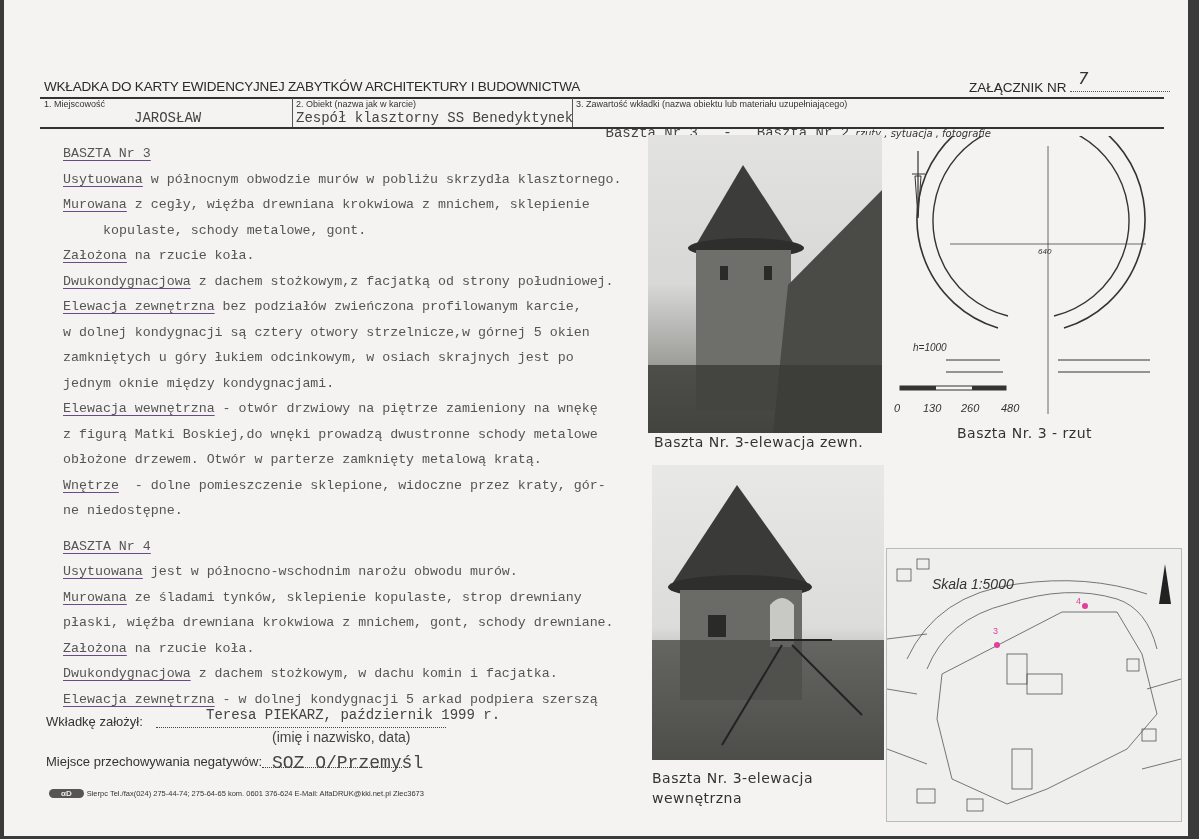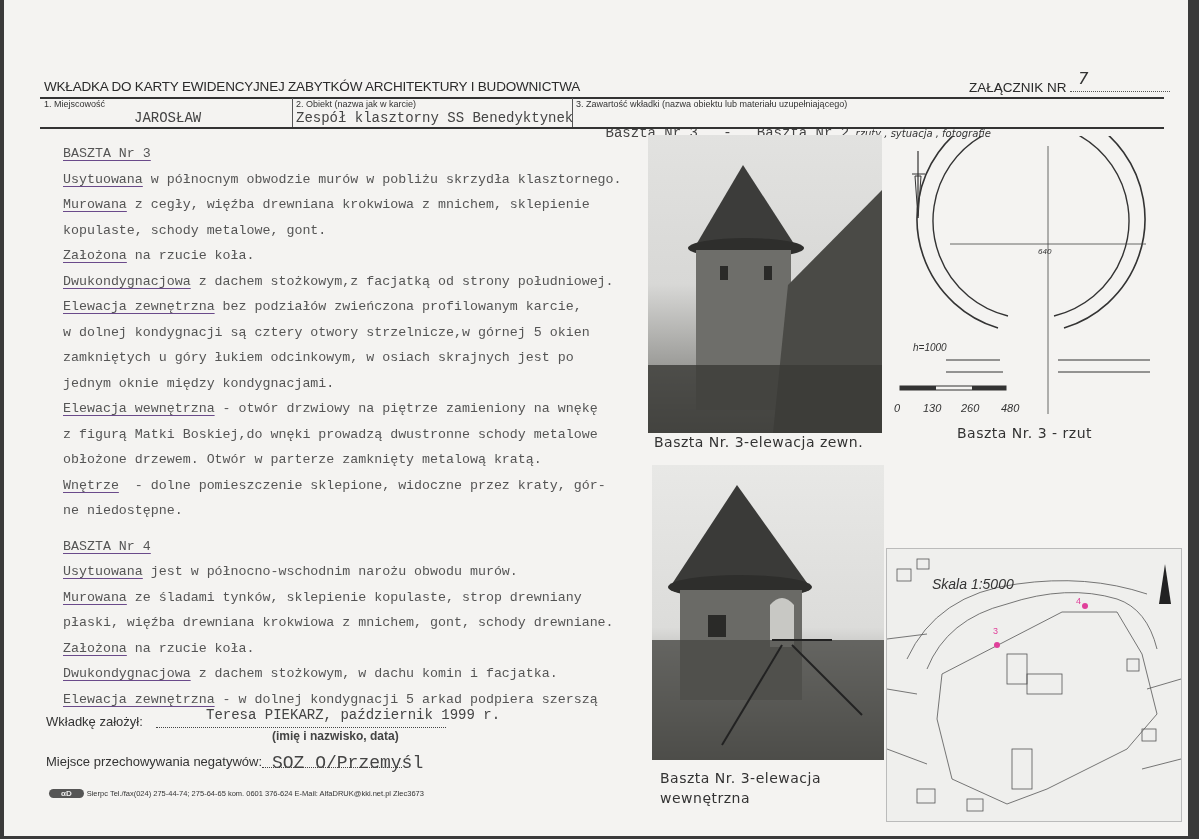--- a/index.html
+++ b/index.html
@@ -42,21 +42,21 @@
   }
   .body-text .line { height:25.5px; line-height:25.5px; white-space:nowrap; }
   .body-text .u { text-decoration:underline; text-decoration-color:#6a4a8a; text-underline-offset:3px; }
   .body-text .gap { height:10px; }
 
   .photo { position:absolute; background:#888; overflow:hidden; }
   .caption { position:absolute; font-family:"DejaVu Sans", sans-serif; font-size:14px; color:#333; letter-spacing:0.5px; }
 
   .footer-label { position:absolute; font-size:13px; color:#333; }
   .dotline { position:absolute; border-bottom:1px dotted #444; height:1px; }
-  .small-note { position:absolute; font-size:12px; color:#444;font-weight:bold; }
+  .small-note { position:absolute; font-size:14px; color:#444; }
   .printer { position:absolute; left:45px; top:789px; font-size:7.5px; color:#333; white-space:nowrap; }
   .printer .logo { display:inline-block; background:#555; color:#eee; border-radius:6px; padding:0 12px; font-weight:bold; font-size:8px; margin-right:3px; }
 </style>
 </head>
 <body>
 
 <div class="sheet">
 
   <div class="form-title">WKŁADKA DO KARTY EWIDENCYJNEJ ZABYTKÓW ARCHITEKTURY I BUDOWNICTWA</div>
   <div class="attachment">
@@ -76,21 +76,21 @@
   <div class="field-val" style="left:586px; top:108px; white-space:pre;">
     <span class="typed">Baszta Nr 3   -   Baszta Nr 2</span><span class="hand" style="font-size:10px;">, rzuty , sytuacja , fotografie</span>
   </div>
   <div class="hr-thick" style="top:127px;"></div>
 
   <div class="body-text">
     <div class="line"><span class="u">BASZTA Nr 3</span></div>
     <div id="t3">
         <div class="line"><span class="u">Usytuowana</span><span style="white-space: pre;"> w północnym obwodzie murów w pobliżu skrzydła klasztornego.</span></div>
         <div class="line"><span class="u">Murowana</span><span style="white-space: pre;"> z cegły, więźba drewniana krokwiowa z mnichem, sklepienie</span></div>
-        <div class="line"><span style="white-space: pre;">kopulaste, schody metalowe, gont.</span></div>
+        <div class="line"><span style="white-space: pre; margin-left: 40px;">kopulaste, schody metalowe, gont.</span></div>
         <div class="line"><span class="u">Założona</span><span style="white-space: pre;"> na rzucie koła.</span></div>
         <div class="line"><span class="u">Dwukondygnacjowa</span><span style="white-space: pre;"> z dachem stożkowym,z facjatką od strony południowej.</span></div>
         <div class="line"><span class="u">Elewacja zewnętrzna</span><span style="white-space: pre;"> bez podziałów zwieńczona profilowanym karcie,</span></div>
         <div class="line"><span style="white-space: pre;">w dolnej kondygnacji są cztery otwory strzelnicze,w górnej 5 okien</span></div>
         <div class="line"><span style="white-space: pre;">zamkniętych u góry łukiem odcinkowym, w osiach skrajnych jest po</span></div>
         <div class="line"><span style="white-space: pre;">jednym oknie między kondygnacjami.</span></div>
         <div class="line"><span class="u">Elewacja wewnętrzna</span><span style="white-space: pre;"> - otwór drzwiowy na piętrze zamieniony na wnękę</span></div>
         <div class="line"><span style="white-space: pre;">z figurą Matki Boskiej,do wnęki prowadzą dwustronne schody metalowe</span></div>
         <div class="line"><span style="white-space: pre;">obłożone drzewem. Otwór w parterze zamknięty metalową kratą.</span></div>
         <div class="line"><span class="u">Wnętrze</span><span style="white-space: pre;">  - dolne pomieszczenie sklepione, widoczne przez kraty, gór-</span></div>
@@ -155,21 +155,21 @@
       <rect x="56" y="150" width="18" height="22" fill="#2a2a28"></rect>
       <path d="M118 140 q12 -14 24 0 v42 h-24 z" fill="#c8c8c4"></path>
       <rect x="0" y="175" width="232" height="120" fill="#4a4a46" opacity="0.8"></rect>
       <g stroke="#222" stroke-width="2" fill="none">
         <line x1="70" y1="280" x2="130" y2="180"></line>
         <line x1="140" y1="180" x2="210" y2="250"></line>
         <line x1="120" y1="175" x2="180" y2="175"></line>
       </g>
     </svg>
   </div>
-  <div class="caption" style="left:648px; top:768px; line-height:20px;margin-left:8px;">
+  <div class="caption" style="left:648px; top:768px; line-height:20px;">
     <div>Baszta Nr. 3-elewacja</div>
     <div>wewnętrzna</div>
   </div>
 
   <div style="position:absolute; left:882px; top:548px; width:294px; height:272px; background:#efefed; border:1px solid #bbb; overflow:hidden;">
     <svg width="294" height="272" viewBox="0 0 294 272">
       <g stroke="#555" fill="none" stroke-width="0.8">
         <polygon points="55,125 175,63 230,63 255,105 270,165 240,200 200,220 160,240 120,255 65,230 50,170"></polygon>
         <path d="M40 120 Q 60 70 120 55 Q 180 35 230 50 Q 260 60 270 100"></path>
         <path d="M20 110 Q 50 45 130 35 Q 200 25 260 45"></path>

